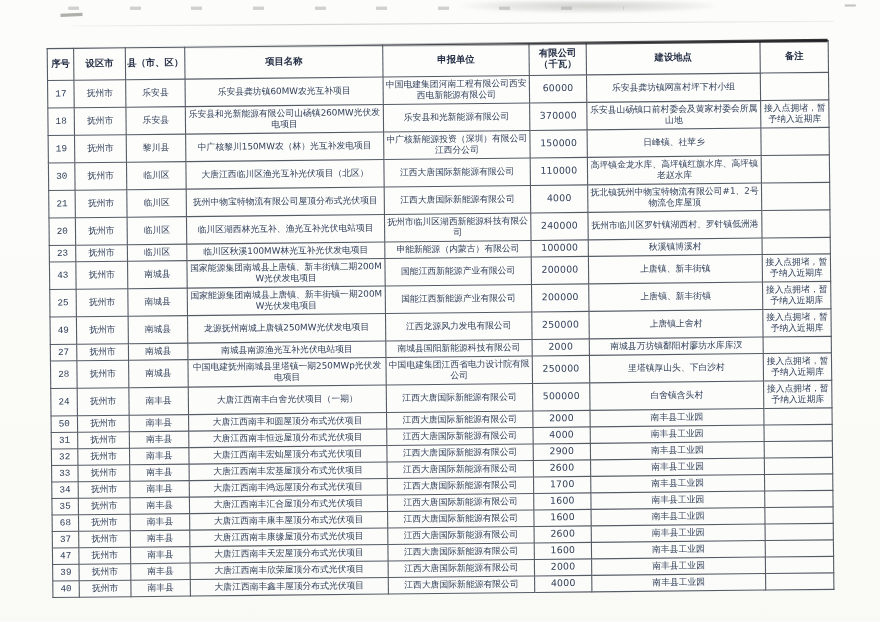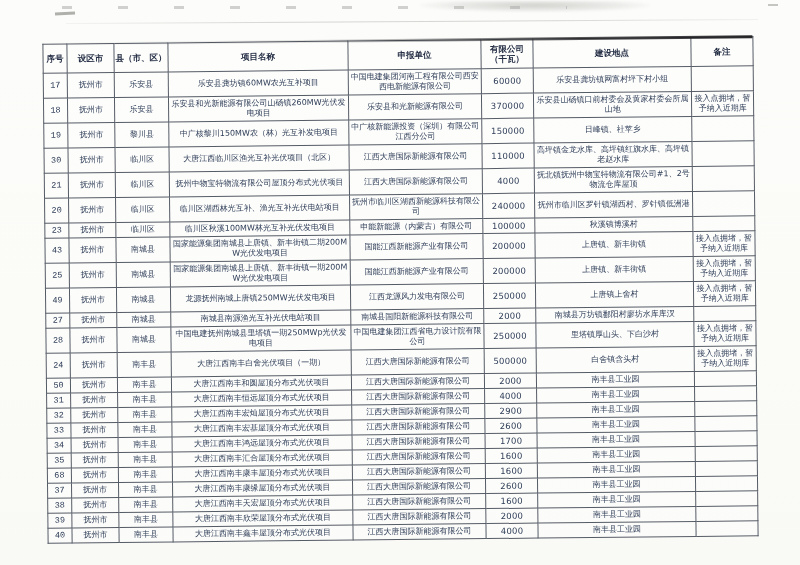--- a/index.html
+++ b/index.html
@@ -317,21 +317,21 @@
     <td>抚州市</td>
     <td>南丰县</td>
     <td>大唐江西南丰康缘屋顶分布式光伏项目</td>
     <td>江西大唐国际新能源有限公司</td>
     <td class="num">2600</td>
     <td>南丰县工业园</td>
     <td></td>
   </tr>
 
   <tr>
-    <td class="serial">38</td>
+    <td class="serial">47</td>
     <td>抚州市</td>
     <td>南丰县</td>
     <td>大唐江西南丰天宏屋顶分布式光伏项目</td>
     <td>江西大唐国际新能源有限公司</td>
     <td class="num">1600</td>
     <td>南丰县工业园</td>
     <td></td>
   </tr>
 
   <tr>

